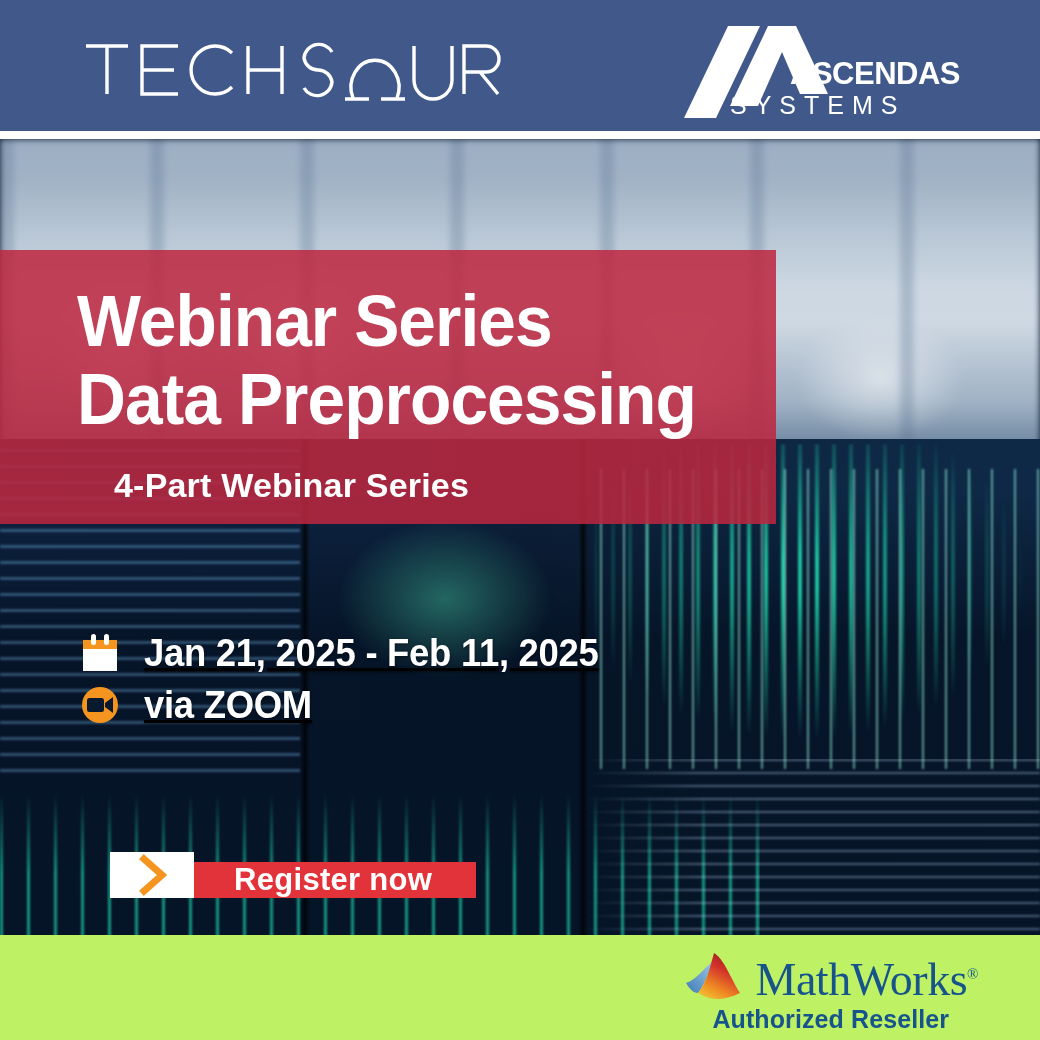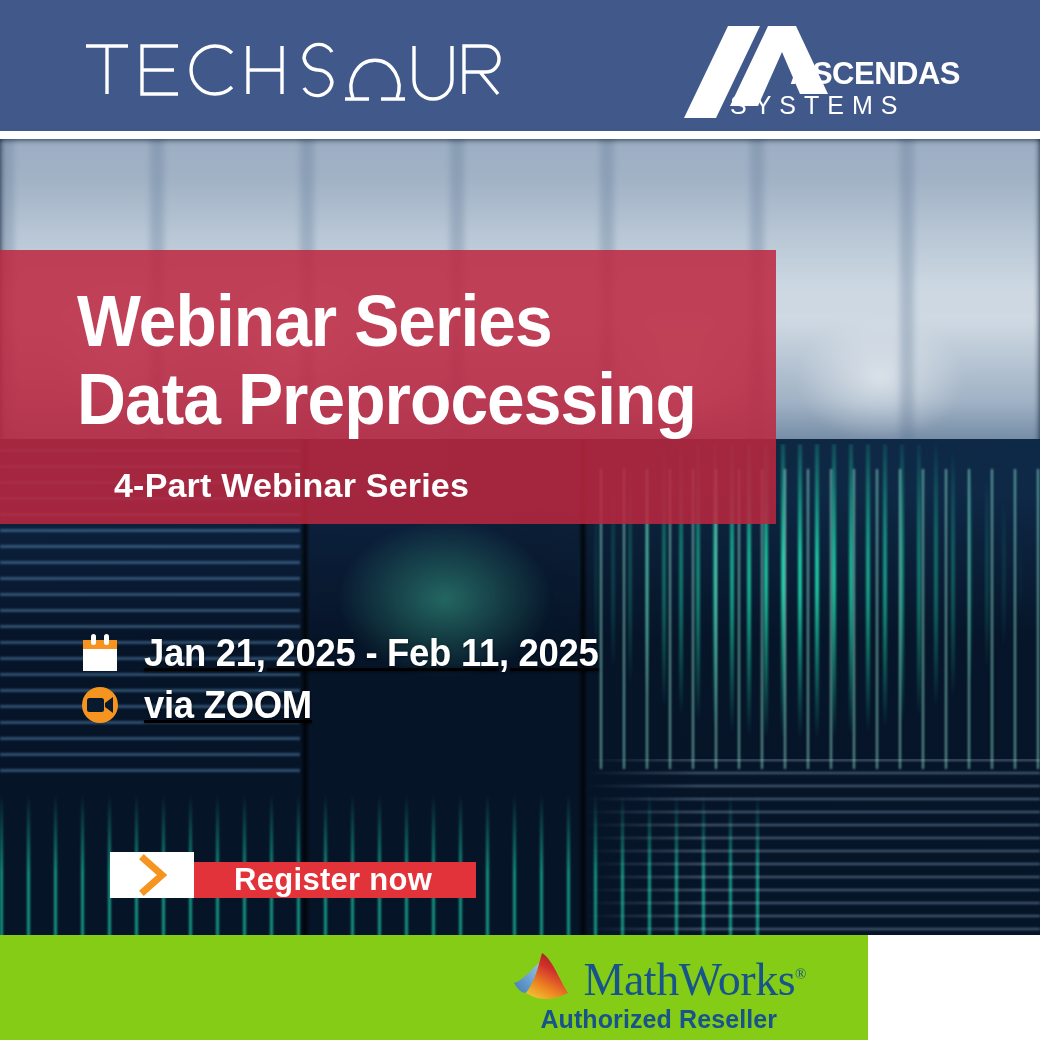--- a/index.html
+++ b/index.html
@@ -182,22 +182,22 @@
   }
   .register-label{
     background:#e2333a;color:#fff;
     display:flex;align-items:center;
     padding:0 44px 0 40px;
     font-size:31px;font-weight:bold;letter-spacing:.3px;
   }
 
   
   .footer{
-    position:absolute;left:0;top:935px;width:868px;height:105px;
-    background:#84cc16;z-index:20;
+    position:absolute;left:0;top:935px;width:1040px;height:105px;
+    background:#bef264;z-index:20;
   }
   .mathworks{
     position:absolute;right:62px;top:14px;
     display:flex;flex-direction:column;align-items:center;
   }
   .mw-top{display:flex;align-items:center;}
   .mw-word{
     color:#17548b;font-family:"Liberation Serif",serif;
     font-size:46px;letter-spacing:-.5px;line-height:46px;
     margin-left:6px;position:relative;

